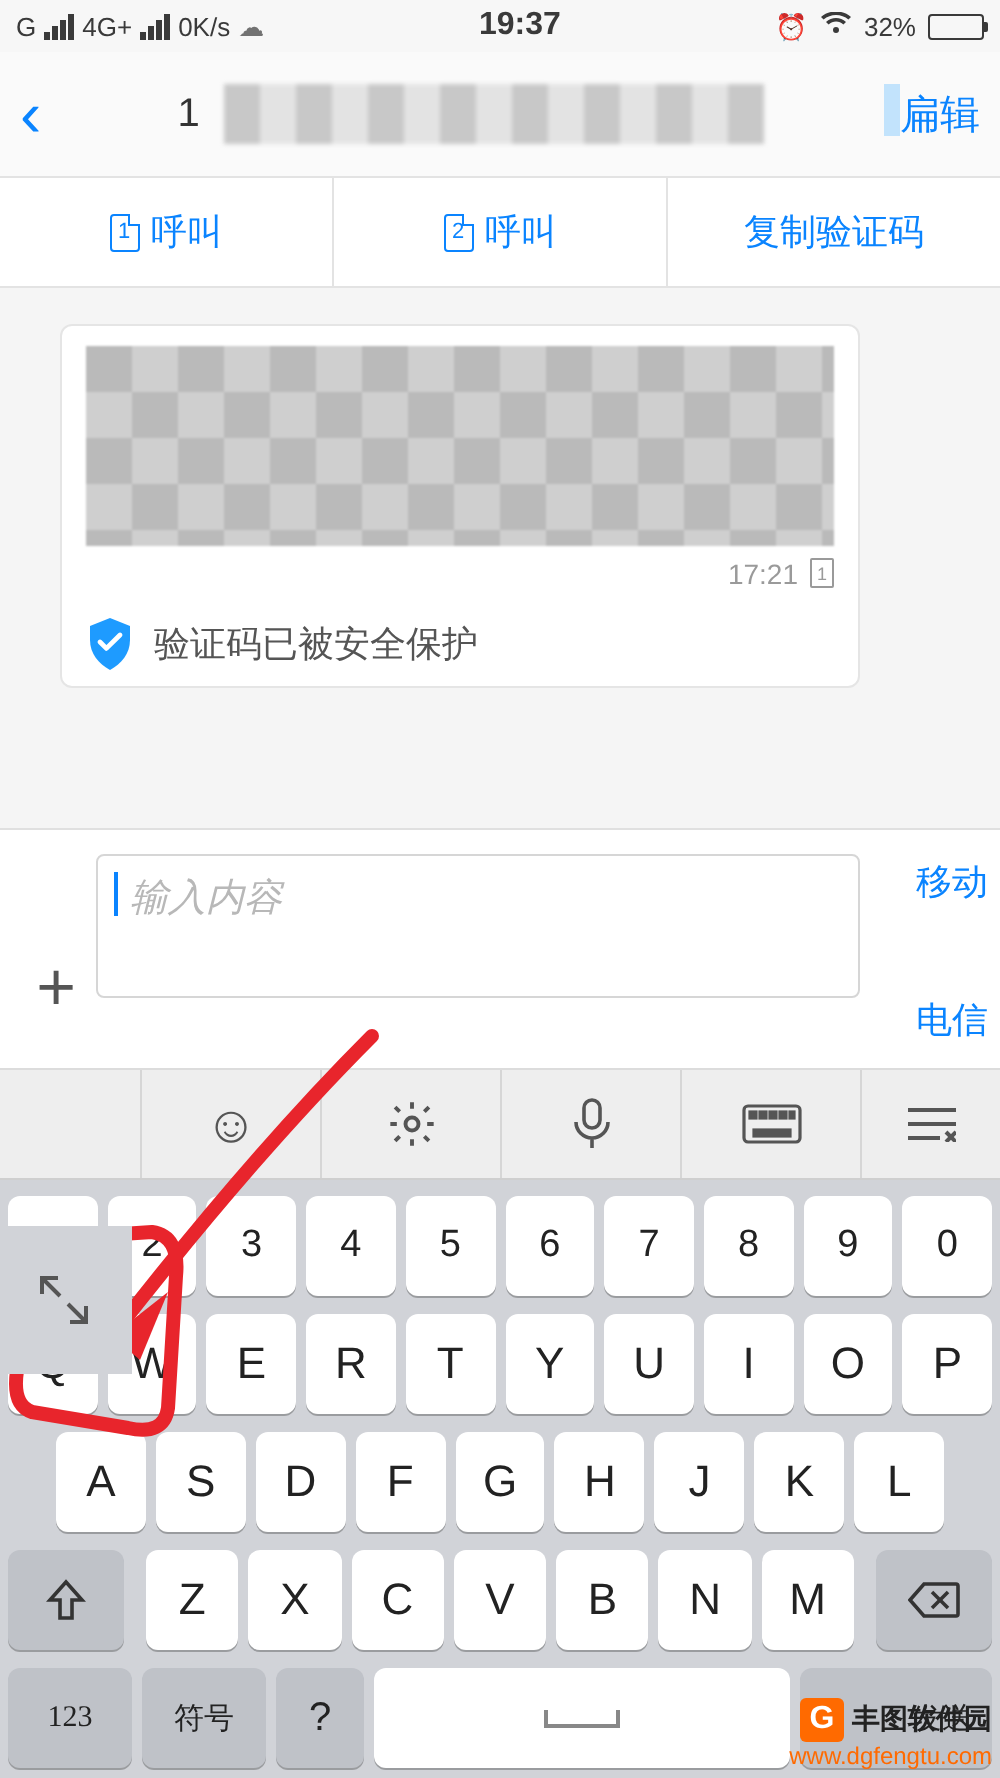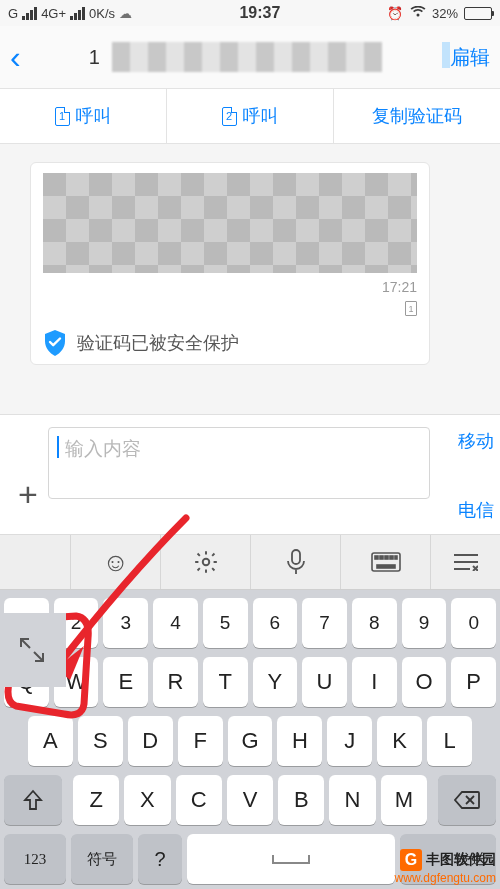--- a/index.html
+++ b/index.html
@@ -30,30 +30,30 @@
   .action-row { height: 56px; background:#fff; border-top:1px solid #e3e3e3; border-bottom:1px solid #e3e3e3; display:flex; }
   .action-item { flex:1; display:flex; align-items:center; justify-content:center; gap:6px; color:#0a84ff; font-size:18px; }
   .action-item + .action-item { border-left:1px solid #e3e3e3; }
   .sim-icon { width:15px; height:19px; border:1.5px solid #0a84ff; border-radius:2px; display:flex; align-items:center; justify-content:center; font-size:11px; color:#0a84ff; position:relative; }
   .sim-icon::before { content:""; position:absolute; right:-1px; top:-1px; width:5px; height:5px; background:#fff; border-left:1.5px solid #0a84ff; border-bottom:1.5px solid #0a84ff; }
 
   
   .messages { height: 270px; padding: 18px 14px 0 30px; }
   .bubble { background:#fff; border:1px solid #e5e5e5; border-radius:6px; width: 400px; padding: 10px 12px 0 12px; position:relative; }
   .img-redact { width:100%; height:100px; background: repeating-conic-gradient(#cfcfcf 0 25%, #bababa 0 50%) 0 0/46px 46px; filter: blur(0.5px); margin-bottom:6px; }
-  .time-row { display:flex; justify-content:flex-end; align-items:flex-end; gap:6px; font-size:14px; color:#9a9a9a; padding-bottom:6px;flex-direction:column; }
+  .time-row { display:flex; justify-content:flex-end; align-items:flex-start; gap:6px; font-size:14px; color:#9a9a9a; padding-bottom:6px; }
   .sim-small { width:12px; height:15px; border:1px solid #9a9a9a; border-radius:1px; display:flex; align-items:center; justify-content:center; font-size:9px; color:#9a9a9a; }
   .protect-row { display:flex; align-items:center; gap:10px; padding:8px 0; color:#555; font-size:18px; }
   .shield { width:24px; height:26px; display:inline-block; }
   .copy-code { border-top:1px solid #e5e5e5; text-align:center; padding:14px 0; color:#0a84ff; font-size:18px; }
 
   
   .input-bar { background:#fff; border-top:1px solid #e0e0e0; display:flex; padding: 12px 6px 6px 8px; height: 120px; }
   .plus { width:40px; display:flex; align-items:flex-end; justify-content:center; font-size:34px; color:#555; padding-bottom:14px; font-weight:300; }
-  .text-box { flex:1; background:#fff; border:1px solid #d6d6d6; border-radius:4px; height:72px; padding:8px 10px; font-size:19px; color:#b8b8b8; position:relative; }
+  .text-box { flex:1; background:#fff; border:1px solid #d6d6d6; border-radius:4px; height:72px; padding:8px 10px; font-size:19px; color:#b8b8b8; position:relative;font-style:italic; }
   .cursor { position:absolute; left:8px; top:8px; width:2px; height:22px; background:#0a84ff; }
   .send-col { width:64px; display:flex; flex-direction:column; align-items:center; justify-content:space-between; padding:2px 0 6px 0; }
   .send-col span { color:#0a84ff; font-size:18px;margin-left:28px; }
 
   
   .kb-toolbar { height:56px; border-top:1px solid #dcdcdc; border-bottom:1px solid #cfcfcf; background:#eee; display:flex; }
   .kb-tool { flex:1; display:flex; align-items:center; justify-content:center; font-size:26px; color:#555; }
   .kb-tool + .kb-tool { border-left:1px solid #d6d6d6; }
   .kb-tool.narrow { flex:0 0 70px; }
   

